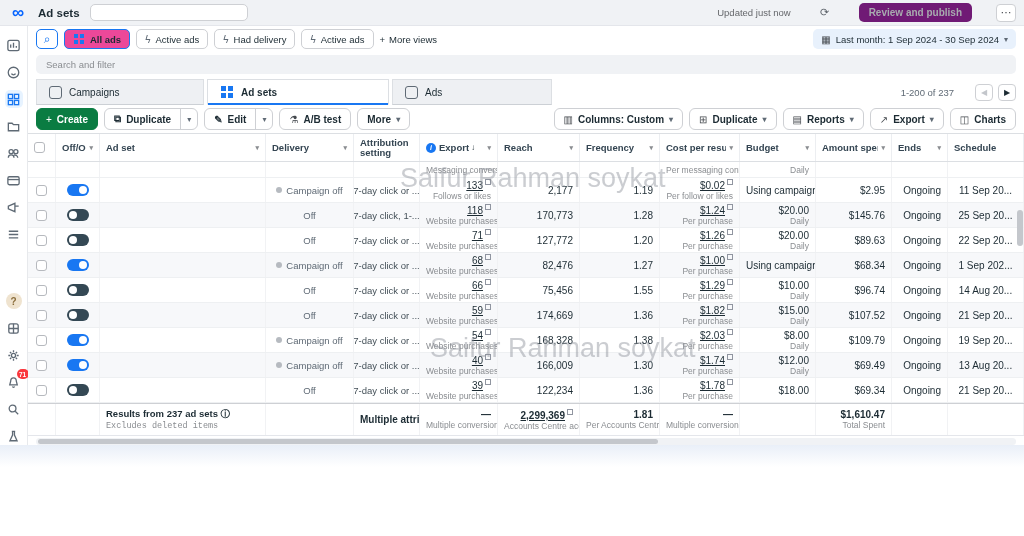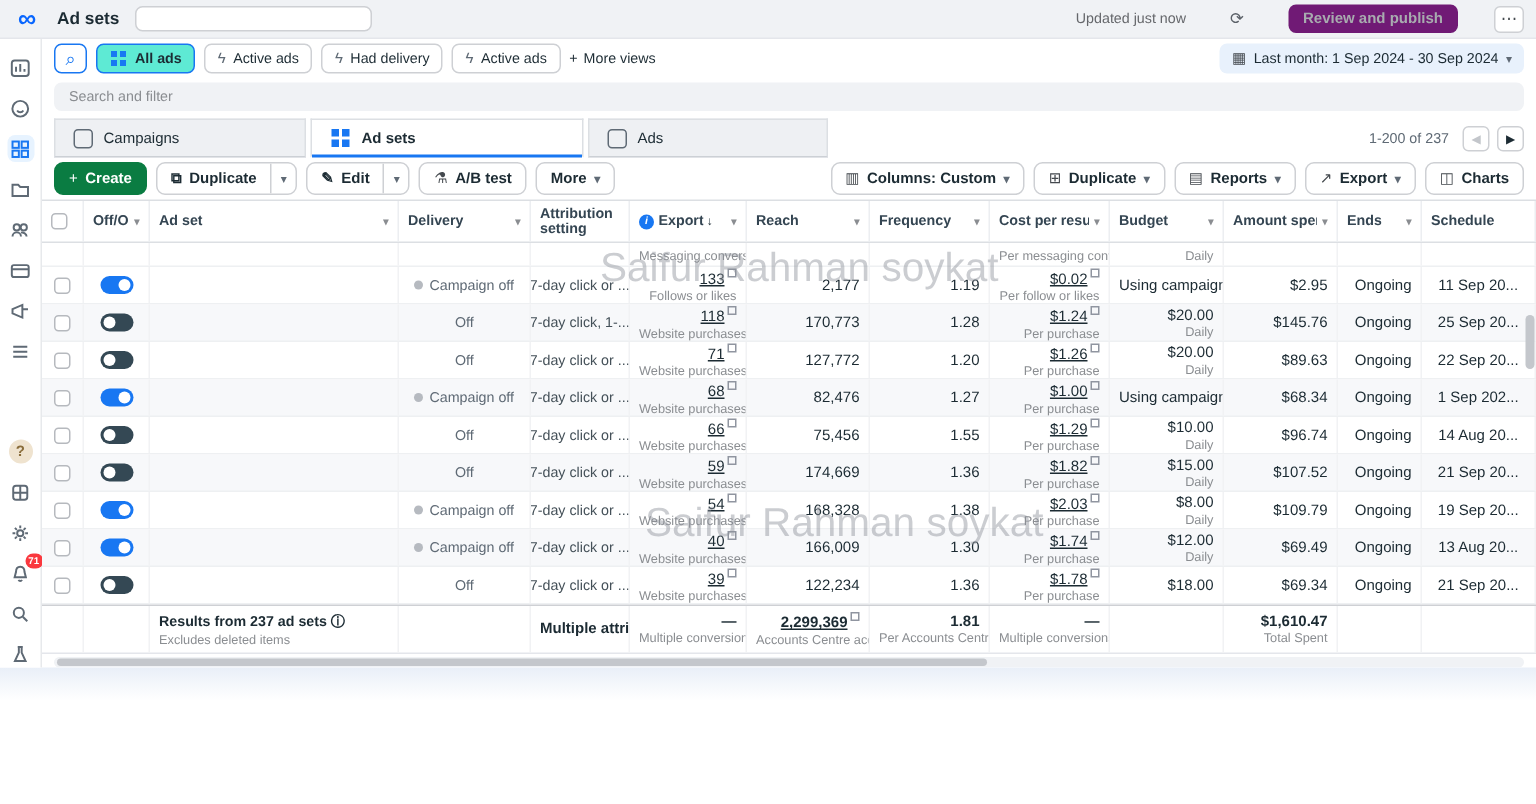--- a/index.html
+++ b/index.html
@@ -27,21 +27,21 @@
   .side-gap { margin-top:auto; }
   .help-circle { width:16px; height:16px; border-radius:50%; background:#efe3cf; color:#8a6d3b; font-size:10px; font-weight:bold; display:flex; align-items:center; justify-content:center; }
   .badge { position:absolute; top:-4px; right:-6px; min-width:12px; height:10px; border-radius:6px; background:#fa383e; color:#fff; font-size:6.5px; font-weight:bold; display:flex; align-items:center; justify-content:center; padding:0 2px; }
 
   .main { position:relative; flex:1; display:flex; flex-direction:column; overflow:hidden; }
 
   
   .filter-row { height:26px; display:flex; align-items:center; gap:6px; padding:2px 8px 0 8px; }
   .search-sq { width:22px; height:20px; border:1px solid #1877f2; border-radius:5px; background:#fff; color:#1877f2; font-size:12px; display:flex; align-items:center; justify-content:center; }
   .chip { height:20px; display:flex; align-items:center; gap:5px; padding:0 8px; border:1px solid #ced0d4; border-radius:5px; background:#fff; font-size:9.5px; color:#1c2b33; white-space:nowrap; }
-  .chip.active { border-color:#1877f2; background:#5eead4; font-weight:bold; }
+  .chip.active { border-color:#1877f2; background:#ec4899; font-weight:bold; }
   .chip .bolt { color:#5f6a75; font-size:10px; }
   .grid4 { width:4px; height:4px; background:#1877f2; box-shadow:6px 0 #1877f2, 0 6px #1877f2, 6px 6px #1877f2; margin:0 7px 6px 1px; }
   .moreviews { border:none; background:transparent; font-size:9.5px; color:#1c2b33; display:flex; gap:4px; align-items:center; }
   .date-chip { margin-left:auto; height:20px; display:flex; align-items:center; gap:5px; padding:0 8px; background:#e8f1fc; border-radius:5px; font-size:9.5px; color:#1c2b33; }
   .cal-ic { color:#44494e; font-size:10px; }
   .caret { font-size:8px; color:#5f6a75; }
 
   
   .searchbar { margin:4px 8px 0 8px; height:21px; background:#f0f2f5; border-radius:5px; display:flex; align-items:center; padding:0 10px; }
   .searchbar input { border:none; background:transparent; outline:none; font-size:9.5px; color:#1c2b33; width:100%; }
@@ -49,21 +49,21 @@
 
   
   .tabs-row { margin-top:5px; display:flex; align-items:flex-end; padding:0 8px; height:27px; }
   .tab { height:26px; display:flex; align-items:center; gap:7px; padding:0 12px; background:#eef0f3; border:1px solid #dcdfe3; border-bottom:1px solid #ccd0d5; font-size:10px; color:#1c2b33; position:relative; margin-right:3px; }
   .tab.w1{width:168px;} .tab.w2{width:182px;} .tab.w3{width:160px;}
   .tab.active { background:#fff; font-weight:bold; border-bottom:1px solid #fff; }
   .tab.active::after { content:""; position:absolute; left:0; right:0; bottom:-1px; height:2px; background:#1877f2; }
   .tabicon { width:13px; height:13px; border:1.4px solid #5f6a75; border-radius:3px; }
   .grid4b { width:5px; height:5px; background:#1877f2; box-shadow:7px 0 #1877f2, 0 7px #1877f2, 7px 7px #1877f2; margin:0 8px 7px 1px; }
   .tabs-right { margin-left:auto; display:flex; align-items:center; gap:5px; padding-bottom:4px; }
-  .range-text { font-size:9.5px; color:#5f6a75; margin-right:4px; }
+  .range-text { font-size:9.5px; color:#5f6a75; margin-right:16px; }
   .pg-btn { width:18px; height:17px; border:1px solid #ced0d4; border-radius:4px; background:#fff; font-size:8px; color:#1c2b33; display:flex; align-items:center; justify-content:center; }
   .pg-btn.disabled { color:#c3c6cb; }
 
   
   .toolbar { height:30px; display:flex; align-items:center; gap:6px; padding:0 8px; }
   .btn { height:22px; display:flex; align-items:center; gap:5px; padding:0 9px; border:1px solid #ced0d4; border-radius:6px; background:#fff; font-size:10px; font-weight:bold; color:#1c2b33; white-space:nowrap; }
   .btn .bicon { font-weight:normal; font-size:10px; color:#44494e; }
   .btn.green { background:#0a7c42; border-color:#0a7c42; color:#fff; }
   .btn.green .bicon { color:#fff; }
   .split { display:flex; height:22px; border:1px solid #ced0d4; border-radius:6px; background:#fff; overflow:hidden; }
@@ -100,21 +100,21 @@
   .dot { width:6px; height:6px; border-radius:50%; background:#b6bac0; flex:none; }
   .delivery-text { font-size:9.5px; color:#5f6a75; white-space:nowrap; }
   .attr-text { font-size:9.5px; color:#445058; white-space:nowrap; }
 
   .partial-row { height:16px; border-bottom:1px solid #eef0f2; }
   .partial-row .cell { justify-content:flex-end; padding-bottom:2px; }
 
   .tfoot { height:33px; background:#fff; border-top:1px solid #ced0d4; border-bottom:1px solid #e4e6eb; }
   .tfoot .cell .val { font-weight:bold; font-size:10px; }
   .foot-label { font-size:9.5px; font-weight:bold; color:#1c2b33; white-space:nowrap; }
-  .foot-sub { font-size:8.5px; color:#8a8d91; white-space:nowrap; }
+  .foot-sub { font-size:8.5px; color:#8a8d91; white-space:nowrap;font-family:Liberation Mono, monospace; }
 
   
   .hscroll { margin:2px 8px 0 8px; height:7px; background:#f0f2f5; border-radius:4px; position:relative; }
   .hthumb { position:absolute; left:2px; top:1px; height:5px; width:620px; background:#c4c7cc; border-radius:3px; }
   .vscroll { position:absolute; right:1px; top:140px; width:6px; height:250px; }
   .vthumb { width:6px; height:36px; background:#c4c7cc; border-radius:3px; margin-top:44px; }
 
   .watermark { position:absolute; font-size:27px; color:rgba(140,145,152,0.45); white-space:nowrap; pointer-events:none; z-index:5; }
   .wm1 { left:400px; top:163px; }
   .wm2 { left:430px; top:333px; }

